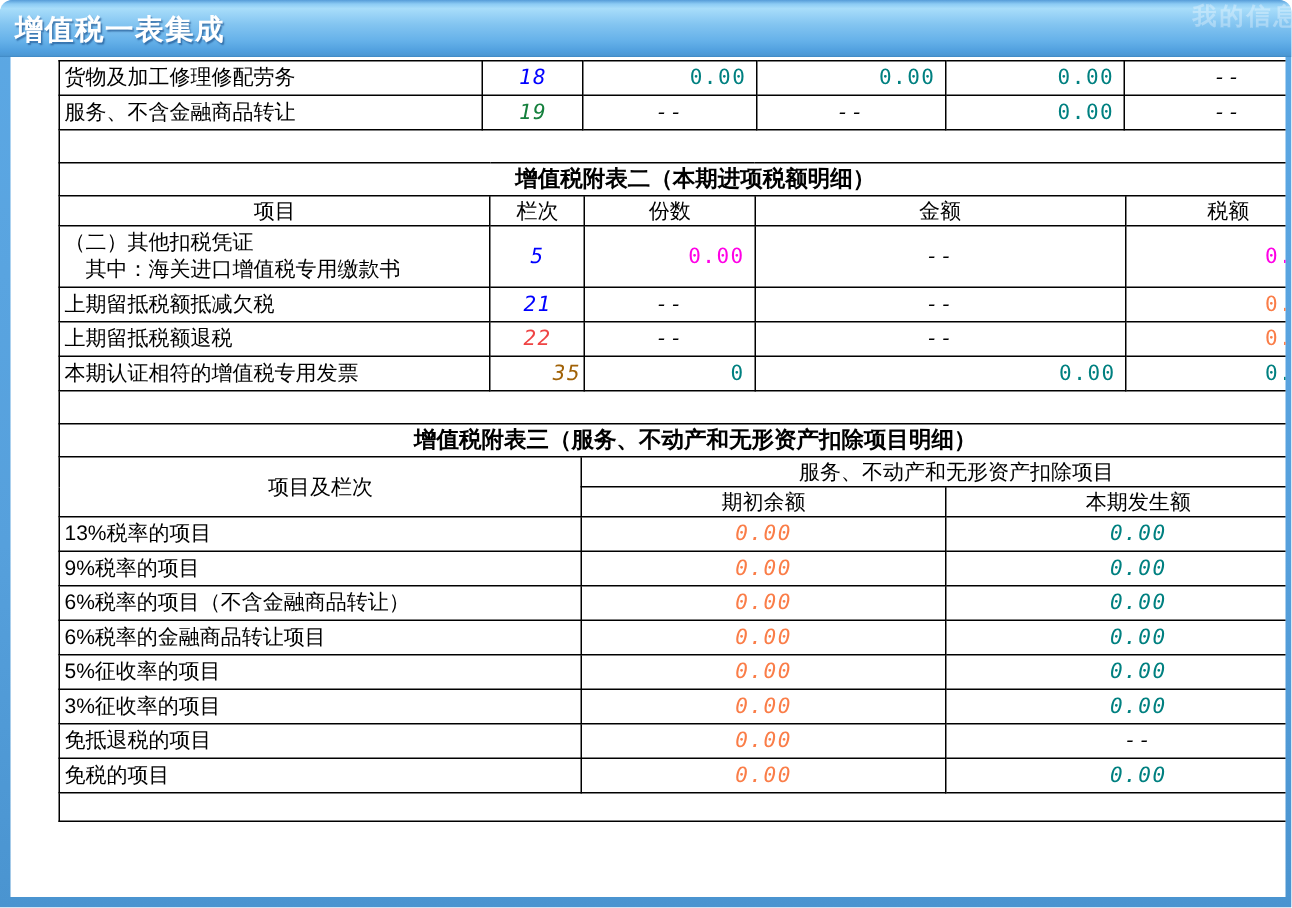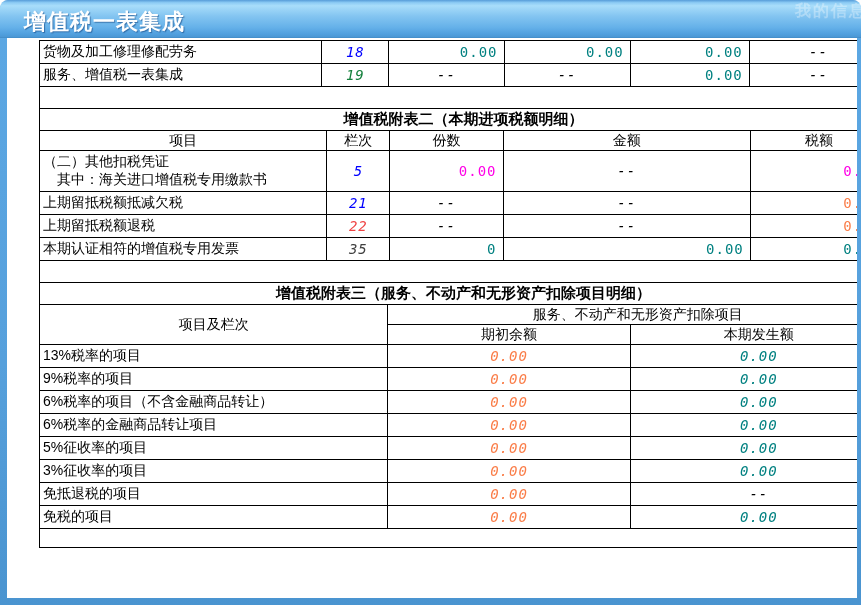--- a/index.html
+++ b/index.html
@@ -18,22 +18,22 @@
     position:absolute; inset:0; z-index:1;
     background:linear-gradient(180deg,#5CA8E4 0%,#56A0DC 60%,#4A94D0 100%);
     border-radius:9px 9px 0 0;
   }
   .titlebar {
     position:relative; height:38px; border-radius:8px 8px 0 0;
     background:linear-gradient(180deg,#569CD8 0%,#8CCBF4 7%,#A8DDFA 15%,#84C5F1 42%,#65B1E9 72%,#509FDE 90%,#4C98D4 97%,#3E88C4 100%);
     overflow:hidden;
   }
   .title {
-    position:absolute; left:24px; top:7px;
-    color:#fff; font-size:22px; font-weight:bold; letter-spacing:1px;
+    position:absolute; left:10px; top:7px;
+    color:#fff; font-size:19px; font-weight:bold; letter-spacing:1px;
     text-shadow:1px 1px 1px rgba(20,70,130,.6);
   }
   .ghost-tr {
     position:absolute; right:-6px; top:1px;
     color:rgba(255,255,255,.32); font-size:16px; font-weight:bold; letter-spacing:2px;
     white-space:nowrap;
   }
   .content {
     position:absolute; top:38px; left:7px; right:4px; bottom:7px;
     background:#fff; overflow:hidden;
@@ -85,21 +85,21 @@
         <tbody>
             <tr class="h24">
           <td class="item">货物及加工修理修配劳务</td>
           <td class="num c" style="color: rgb(0, 0, 255);">18</td>
           <td class="num r" style="color: rgb(0, 128, 128);">0.00</td>
           <td class="num r" style="color: rgb(0, 128, 128);">0.00</td>
           <td class="num r" style="color: rgb(0, 128, 128);">0.00</td>
           <td class="num c" style="color: rgb(0, 0, 0);">--</td>
         </tr>
         <tr class="h24">
-          <td class="item">服务、增值税一表集成</td>
+          <td class="item">服务、不含金融商品转让</td>
           <td class="num c" style="color: #15803d;">19</td>
           <td class="num c" style="color: rgb(0, 0, 0);">--</td>
           <td class="num c" style="color: rgb(0, 0, 0);">--</td>
           <td class="num r" style="color: rgb(0, 128, 128);">0.00</td>
           <td class="num c" style="color: rgb(0, 0, 0);">--</td>
         </tr>
       </tbody>
         </table>
 
       <div class="gap"></div>
@@ -142,21 +142,21 @@
         </tr>
         <tr class="h24">
           <td class="item">上期留抵税额退税</td>
           <td class="num c" style="color: #ef4444;">22</td>
           <td class="num c" style="color: rgb(0, 0, 0);">--</td>
           <td class="num c" style="color: rgb(0, 0, 0);">--</td>
           <td class="num r" style="color: rgb(250, 125, 72);">0.00</td>
         </tr>
         <tr class="h24">
           <td class="item">本期认证相符的增值税专用发票</td>
-          <td class="num c" style="color: #404040;">35</td>
+          <td class="num c" style="color: #a16207; text-align: right;">35</td>
           <td class="num r" style="color: rgb(0, 128, 128);">0</td>
           <td class="num r" style="color: rgb(0, 128, 128);">0.00</td>
           <td class="num r" style="color: rgb(0, 128, 128);">0.00</td>
         </tr>
       </tbody>
         </table>
 
       <div class="gap"></div>
 
       <table>

